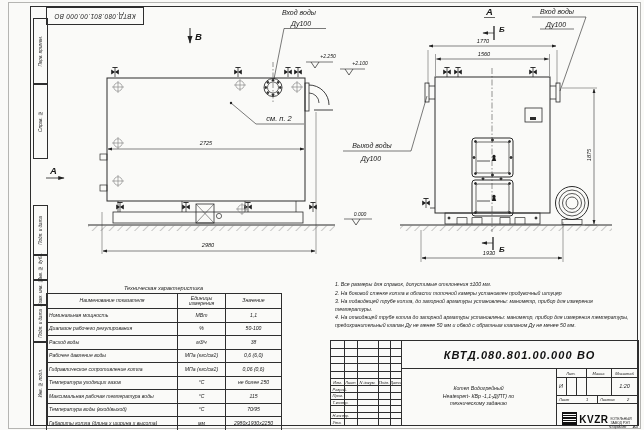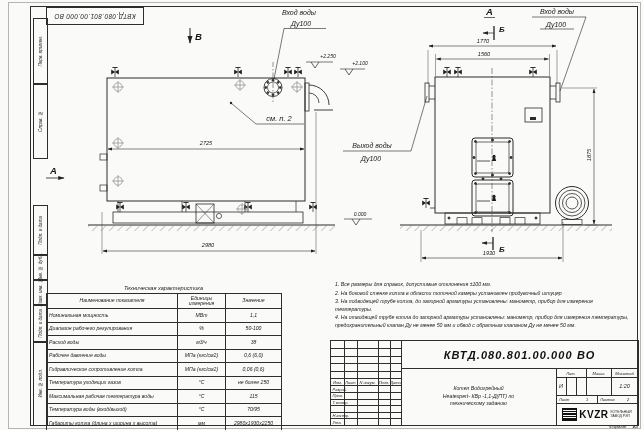--- a/index.html
+++ b/index.html
@@ -24,21 +24,21 @@
   td.c{text-align:center;}
   .tb{left:330px;top:340px;width:307px;height:84px;border:1.6px solid #2e2e2e;}
   .hl{position:absolute;background:#2e2e2e;height:1px;}
   .vl{position:absolute;background:#2e2e2e;width:1px;}
   .lbl{position:absolute;font-size:4px;font-style:italic;white-space:nowrap;transform:translate(-50%,-50%);}
   .lbl.left{transform:translate(0,-50%);}
   .docnum{position:absolute;left:70px;top:0;width:237px;height:27px;display:flex;align-items:center;justify-content:center;
           font-size:11px;font-style:italic;letter-spacing:1.1px;font-weight:bold;color:#111;}
   .nameCell{position:absolute;left:70px;top:27px;width:155px;height:57px;display:flex;flex-direction:column;
             align-items:center;justify-content:center;font-size:5.2px;font-style:italic;line-height:1.5;text-align:center;}
-  .logoCell{position:absolute;left:225px;top:62px;width:82px;height:22px;display:flex;align-items:center;justify-content:center;gap:2px;}
+  .logoCell{position:absolute;left:225px;top:62px;width:82px;height:22px;display:flex;align-items:flex-end;justify-content:center;gap:2px;}
   .logoMark{width:13px;height:11px;background:repeating-linear-gradient(0deg,#101010 0 1.6px,#fafaf8 1.6px 2.6px);border:1px solid #101010;}
   .logoTxt{font-size:10px;font-weight:bold;letter-spacing:.5px;color:#0d0d0d;font-style:normal;}
   .logoCo{font-size:3.4px;line-height:1.25;color:#222;font-style:normal;}
   .fmt{right:6px;top:424px;font-size:4.4px;font-style:italic;color:#222;}
   .fmt span{margin-left:5px;}
 </style>
 </head>
 <body>
 
 <div class="sheet">

